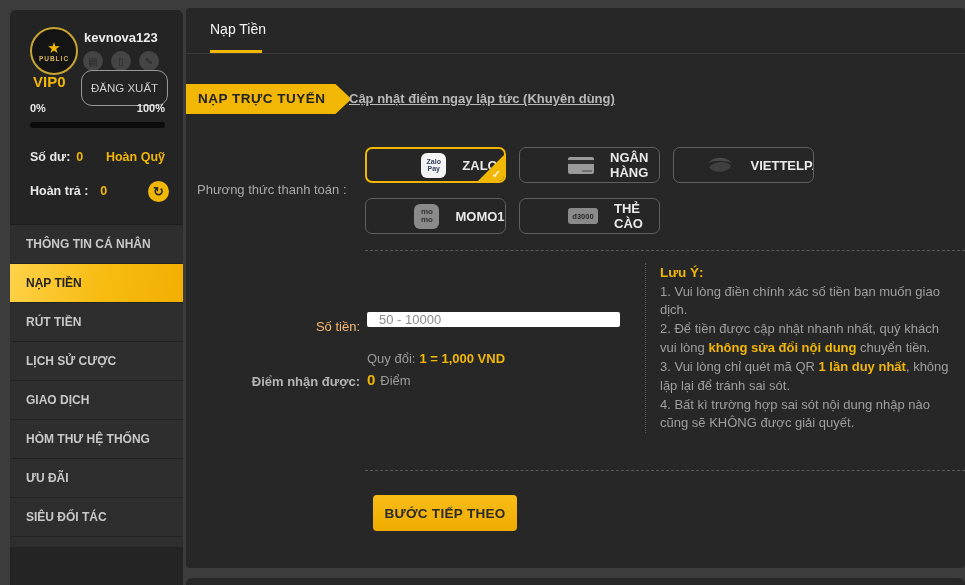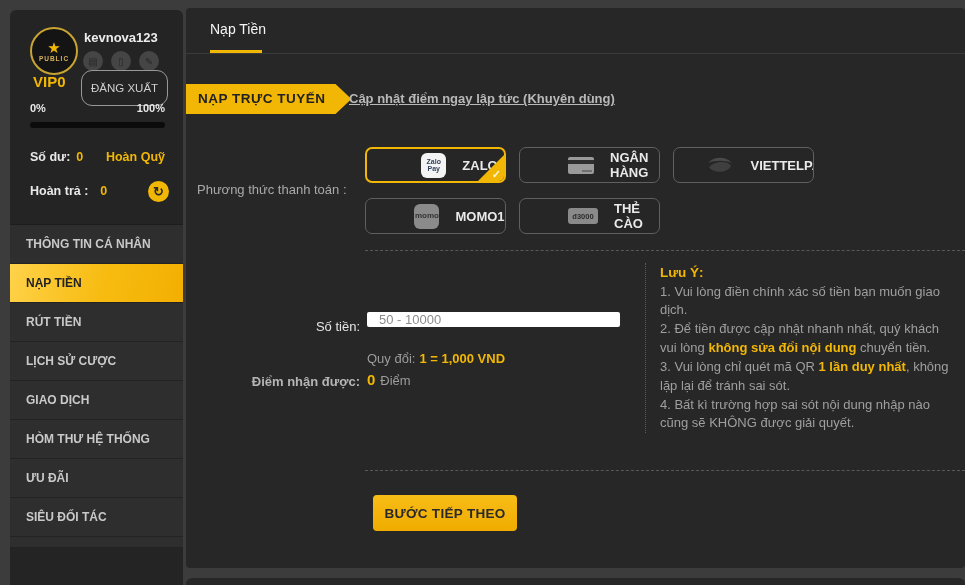--- a/index.html
+++ b/index.html
@@ -45,26 +45,26 @@
   .pay-btn{position:relative;width:141px;height:36px;box-sizing:border-box;border:1px solid #606060;border-radius:7px;background:#262626;color:#eaeaea;font-size:13px;font-weight:bold;display:flex;align-items:center;justify-content:center;gap:16px;cursor:pointer;overflow:hidden;padding-left:48px;}
   .pay-btn.selected{border:2px solid #f2b705;}
   .corner{position:absolute;right:-1px;bottom:-1px;width:0;height:0;border-left:28px solid transparent;border-bottom:28px solid #f2b705;}
   .check{position:absolute;right:3px;bottom:0px;font-size:11px;color:#fffbe8;opacity:.9;font-weight:bold;}
   .ic{flex:none;display:flex;align-items:center;justify-content:center;}
   .ic.zalo{width:25px;height:25px;background:#f4f4f4;border-radius:6px;flex-direction:column;color:#33435c;font-size:7px;font-weight:bold;line-height:7.5px;font-style:normal;}
   .ic.zalo i{font-style:normal;}
   .ic.bank{width:26px;height:17px;background:#9a9a9a;border-radius:2px;position:relative;}
   .ic.bank .stripe{position:absolute;left:0;top:3px;width:100%;height:4px;background:#2e2e2e;}
   .ic.bank .num{position:absolute;right:2px;bottom:2px;width:10px;height:2px;background:#6f6f6f;}
-  .ic.momo{width:25px;height:25px;background:#8a8a8a;border-radius:6px;color:#333;font-size:8px;font-weight:bold;line-height:8px;text-align:center;flex-direction:row;}
+  .ic.momo{width:25px;height:25px;background:#8a8a8a;border-radius:6px;color:#333;font-size:8px;font-weight:bold;line-height:8px;text-align:center;flex-direction:column;}
   .ic.card{width:30px;height:16px;background:#8a8a8a;border-radius:3px;color:#2c2c2c;font-size:7.5px;font-weight:bold;}
   .sep{position:absolute;left:179px;right:0;border-top:1px dashed #585858;}
   .sep1{top:242px;}
   .sep2{top:462px;}
-  .form-lbl{position:absolute;left:0;width:174px;text-align:right;color:#e5e5e5;font-size:13px;}
+  .form-lbl{position:absolute;left:0;width:174px;text-align:right;color:#fdba74;font-size:13px;}
   .lbl-amount{top:304px;height:29px;line-height:29px;}
   .amount-input{position:absolute;left:181px;top:304px;width:253px;height:15px;box-sizing:border-box;border:none;border-radius:2px;background:#fff;padding:0 12px;font-size:13px;color:#333;font-family:"Liberation Sans",sans-serif;}
   .amount-input::placeholder{color:#8c8c8c;}
   .rate-row{position:absolute;left:181px;top:343px;font-size:13px;color:#9c9c9c;}
   .rate-row .gold{color:#f2b705;font-weight:bold;margin-left:4px;}
   .lbl-points{top:365px;height:18px;line-height:18px;font-weight:bold;color:#b5b5b5;}
   .points-val{position:absolute;left:181px;top:363px;font-size:13px;color:#9c9c9c;}
   .points-val .num{color:#f2b705;font-weight:bold;font-size:15px;margin-right:5px;}
   .notes{position:absolute;left:459px;top:255px;width:296px;border-left:1px dotted #5a5a5a;padding-left:14px;color:#9f9f9f;font-size:13px;line-height:1.45;}
   .notes-title{color:#f2b705;font-weight:bold;font-size:13.5px;}

